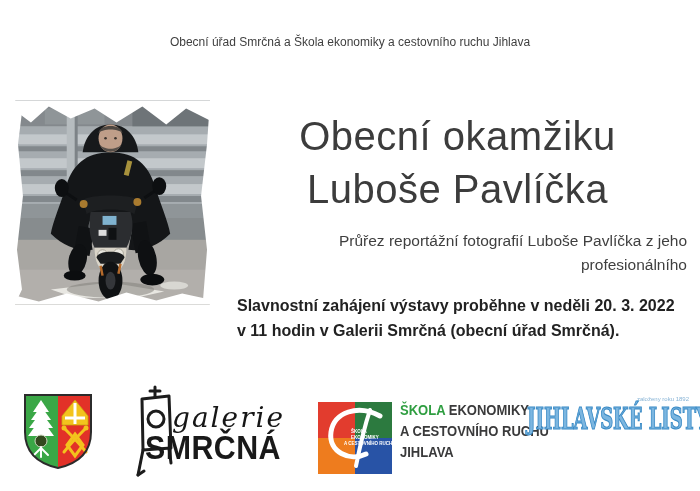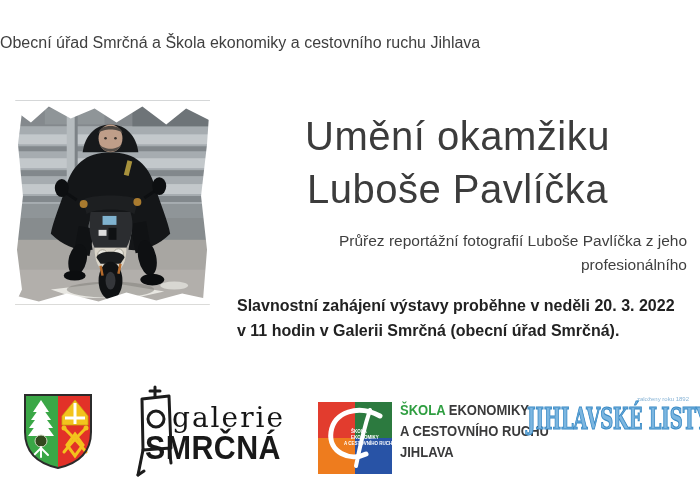--- a/index.html
+++ b/index.html
@@ -2,22 +2,22 @@
 <html lang="cs"><head>
 <meta charset="utf-8">
 <style>
   html,body{margin:0;padding:0;background:#ffffff;}
   .poster{
     position:relative;width:700px;height:491px;background:#ffffff;overflow:hidden;
     font-family:"Liberation Sans",sans-serif;color:#3e3e3e;
   }
   
   .header{
-    position:absolute;top:31px;left:0;width:700px;text-align:left;
-    font-size:16px;line-height:23px;color:#3f3f3f;
+    position:absolute;top:31px;left:0;width:700px;text-align:center;
+    font-size:12px;line-height:23px;color:#3f3f3f;
   }
   
   .photo{position:absolute;left:15px;top:100px;width:195px;height:205px;}
   
   .title{
     position:absolute;left:225px;top:110px;width:465px;text-align:center;
     font-size:40px;line-height:53px;font-weight:300;color:#3c3c3c;letter-spacing:.5px;
   }
   
   .desc{
@@ -28,21 +28,21 @@
   .announce{
     position:absolute;left:237px;top:293px;width:450px;
     font-size:16px;line-height:25px;font-weight:bold;color:#222222;
   }
   
   .arms{position:absolute;left:20px;top:392px;}
   .galerie{position:absolute;left:134px;top:385px;width:160px;height:100px;}
   .galerie .chapel{position:absolute;left:0;top:0;}
   .galerie-script{
     position:absolute;left:38px;top:16px;
-    font-family:"DejaVu Serif",serif;font-size:28px;
+    font-family:"DejaVu Serif",serif;font-style:italic;font-size:28px;
     color:#161616;letter-spacing:2px;white-space:nowrap;
   }
   .galerie-caps{
     position:absolute;left:11px;top:44px;
     font-size:33px;font-weight:bold;color:#191919;letter-spacing:.5px;
     transform:scaleX(.92);transform-origin:left;white-space:nowrap;
   }
   .school{position:absolute;left:318px;top:402px;width:215px;height:78px;}
   .school-square{position:absolute;left:0;top:0;}
   .school-text{
@@ -144,21 +144,21 @@
       <line x1="106" y1="164" x2="104" y2="174" stroke="#b56a2b" stroke-width="2.5"></line>
 
       <polygon fill="#ffffff" points="0,0 196,0 196,20 172,8 152,24 128,6 102,22 80,8 56,18 34,6 16,22 0,10"></polygon>
       <polygon fill="#ffffff" points="196,0 196,205 189,200 193,150 187,96 193,44"></polygon>
       <polygon fill="#ffffff" points="0,205 0,196 24,202 52,194 84,202 112,193 142,201 168,194 196,200 196,205"></polygon>
       <polygon fill="#ffffff" points="0,0 8,4 3,44 8,96 2,150 7,190 0,205"></polygon>
     </svg>
   </div>
 
   <div class="title">
-    <div>Umění okamžiku</div>
+    <div>Obecní okamžiku</div>
     <div>Luboše Pavlíčka</div>
   </div>
 
   <div class="desc">
     <div>Průřez reportážní fotografií Luboše Pavlíčka z jeho profesionálního</div>
   </div>
 
   <div class="announce">
     <div>Slavnostní zahájení výstavy proběhne v neděli 20. 3. 2022</div>
     <div>v 11 hodin v Galerii Smrčná (obecní úřad Smrčná).</div>

